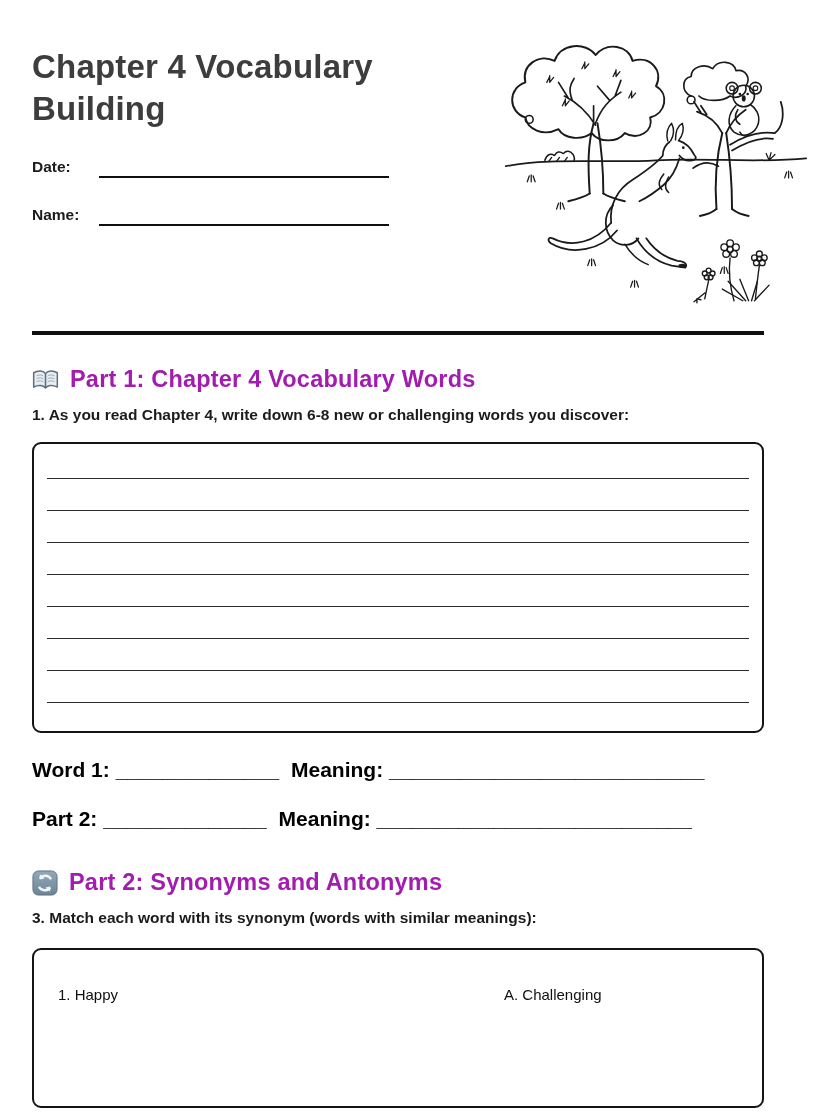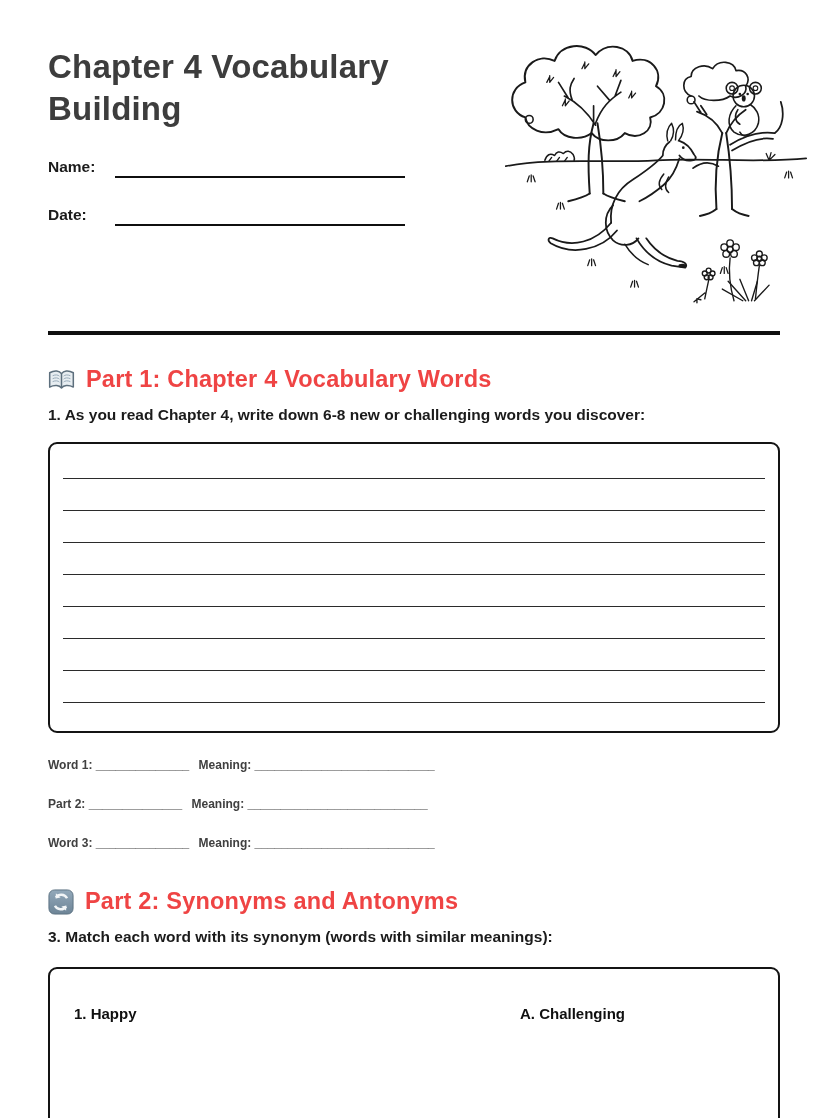--- a/index.html
+++ b/index.html
@@ -4,21 +4,21 @@
 <style>
   * { margin: 0; padding: 0; box-sizing: border-box; }
   html, body { width: 828px; height: 1118px; }
   body {
     background: #ffffff;
     font-family: "Liberation Sans", sans-serif;
     color: #1b1b1b;
     overflow: hidden;
     position: relative;
   }
-  .page { position: absolute; inset: 0; padding: 0 48px; }
+  .page { position: absolute; inset: 0; padding: 0 32px; }
 
   h1.doc-title {
     margin-top: 46px;
     width: 440px;
     font-size: 33px;
     line-height: 42px;
     font-weight: 700;
     color: #3d3d3d;
     letter-spacing: 0.2px;
   }
@@ -31,64 +31,64 @@
     position: absolute;
     left: 500px; top: 36px;
     width: 312px; height: 276px;
   }
 
   .divider { margin-top: 105px; height: 4px; background: #0f0f0f; width: 732px; }
 
   h2.part-heading {
     margin-top: 31px;
     display: flex; align-items: center; gap: 11px;
-    font-size: 23.5px; font-weight: 700; color: #ef4444;
+    font-size: 23.5px; font-weight: 700; color: #a21caf;
     letter-spacing: 0.2px;
   }
   .part-icon { width: 27px; height: 25px; flex: 0 0 auto; display: inline-block; }
 
   .question { margin-top: 13px; font-size: 15.5px; font-weight: 700; color: #1b1b1b; }
 
   .lines-box {
     margin-top: 18px;
     width: 732px; height: 291px;
     border: 2px solid #141414; border-radius: 9px;
     padding: 3px 13px 0 13px;
     overflow: hidden;
   }
   .rule-line { height: 32px; border-bottom: 1.6px solid #2b2b2b; }
 
-  .word-row { margin-top: 25px; font-size: 12px; font-weight: 700; color: #404040; white-space: nowrap; }
+  .word-row { margin-top: 25px; font-size: 21px; font-weight: 700; color: #000000; white-space: nowrap; }
   .word-row .blank { letter-spacing: 0; font-weight: 700; }
   .word-row .meaning-label { margin-left: 6px; }
 
   .match-box {
     margin-top: 21px;
     width: 732px; height: 160px;
     border: 2px solid #141414; border-radius: 9px;
     padding: 36px 0 0 24px;
   }
-  .match-row { display: flex; font-size: 15px; font-weight: 700; color: #101010; }
+  .match-row { display: flex; font-size: 15px; font-weight: 400; color: #101010; }
   .match-left { flex: 0 0 446px; }
 
   svg { display: block; }
 </style>
 </head>
 <body>
 
 <div class="page">
 
   <h1 class="doc-title">Chapter 4 Vocabulary Building</h1>
 
   <div class="field-row">
+    <span class="field-label">Date:</span>
+    <span class="field-line"></span>
+  </div>
+  <div class="field-row">
     <span class="field-label">Name:</span>
-    <span class="field-line"></span>
-  </div>
-  <div class="field-row">
-    <span class="field-label">Date:</span>
     <span class="field-line"></span>
   </div>
 
   <svg class="illustration" viewBox="0 0 320 280" fill="none" stroke="#1a1a1a" stroke-width="2" stroke-linecap="round" stroke-linejoin="round">
 
     <path d="M 6 132 C 50 123, 110 129, 160 126 C 210 123, 262 129, 314 124" stroke-width="1.8"></path>
 
     <path d="M 46 126 q 3 -9 10 -5 q 3 -6 9 -2 q 5 -5 10 1 q 2 4 1 6" stroke-width="1.6"></path>
     <path d="M 50 127 l 3 -4 M 58 127 l 3 -4 M 66 127 l 3 -4" stroke-width="1.4"></path>
 
@@ -225,26 +225,20 @@
     <span class="blank">______________</span>
     <span class="meaning-label">Meaning:</span>
     <span class="blank">___________________________</span>
   </p>
   <p class="word-row">
     <span>Part 2:</span>
     <span class="blank">______________</span>
     <span class="meaning-label">Meaning:</span>
     <span class="blank">___________________________</span>
   </p>
-  <p class="word-row">
-    <span>Word 3:</span>
-    <span class="blank">______________</span>
-    <span class="meaning-label">Meaning:</span>
-    <span class="blank">___________________________</span>
-  </p>
 
   <h2 class="part-heading" style="margin-top:38px">
     <svg class="part-icon" style="width:26px;height:26px" viewBox="0 0 28 28">
       <defs>
         <linearGradient id="rg" x1="0" y1="0" x2="0" y2="1">
           <stop offset="0" stop-color="#93a9ba"></stop>
             <stop offset="1" stop-color="#6d8496"></stop>
         </linearGradient>
       </defs>
       <rect x="1" y="1" width="26" height="26" rx="6" fill="url(#rg)" stroke="#5a6f80" stroke-width="1"></rect>

